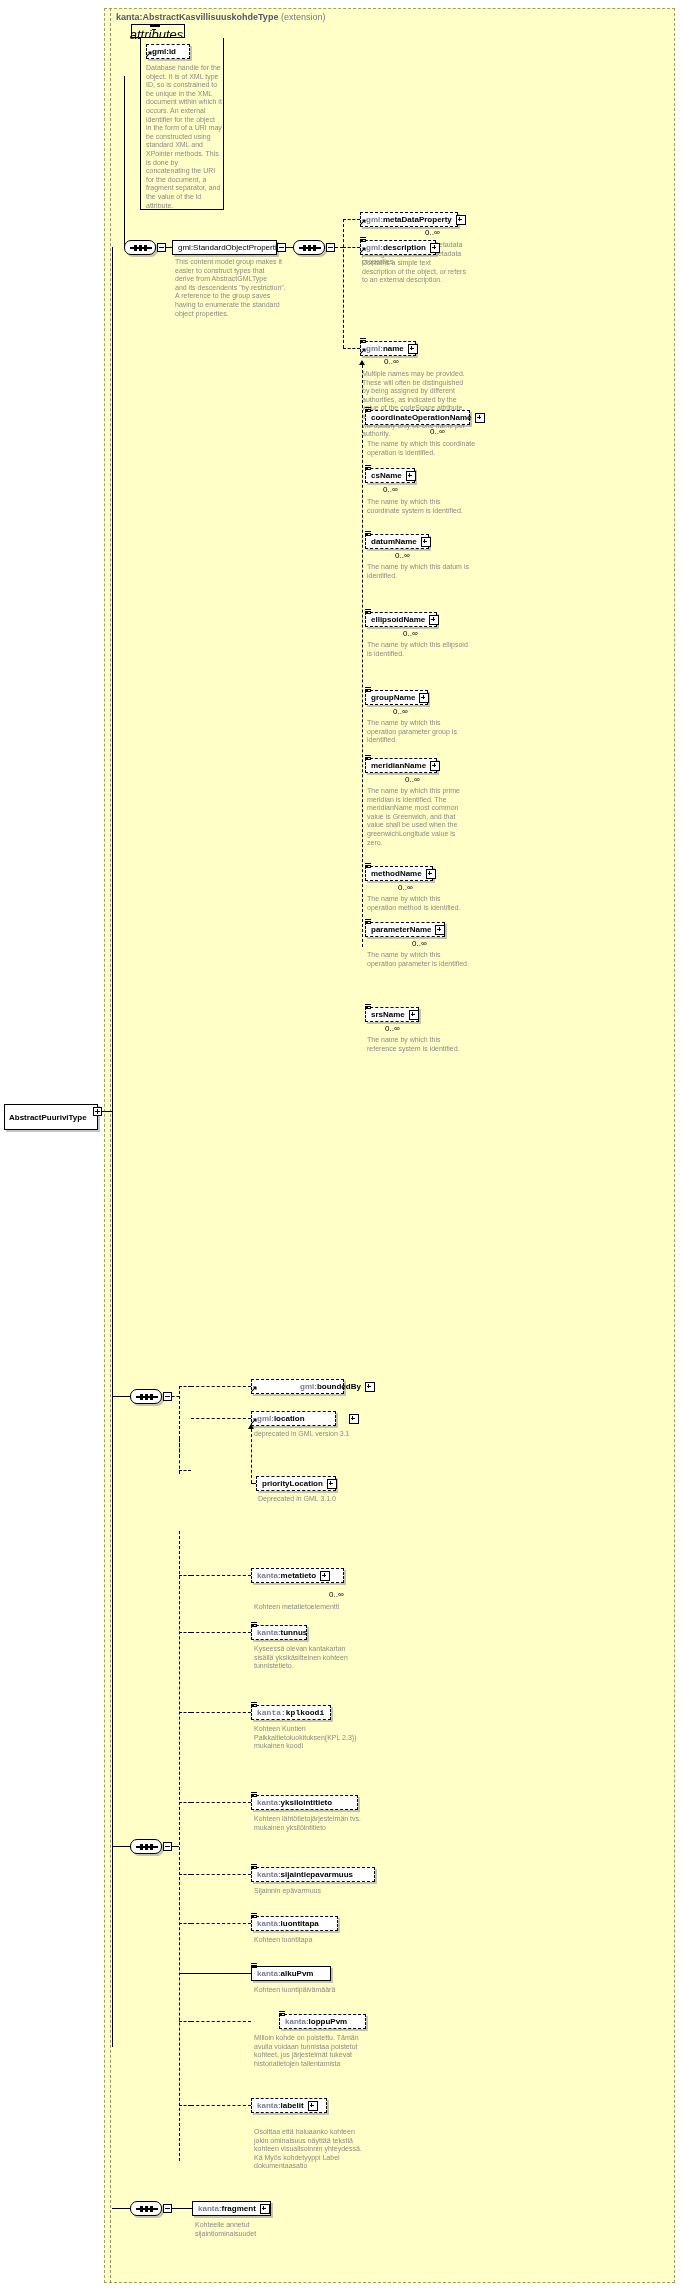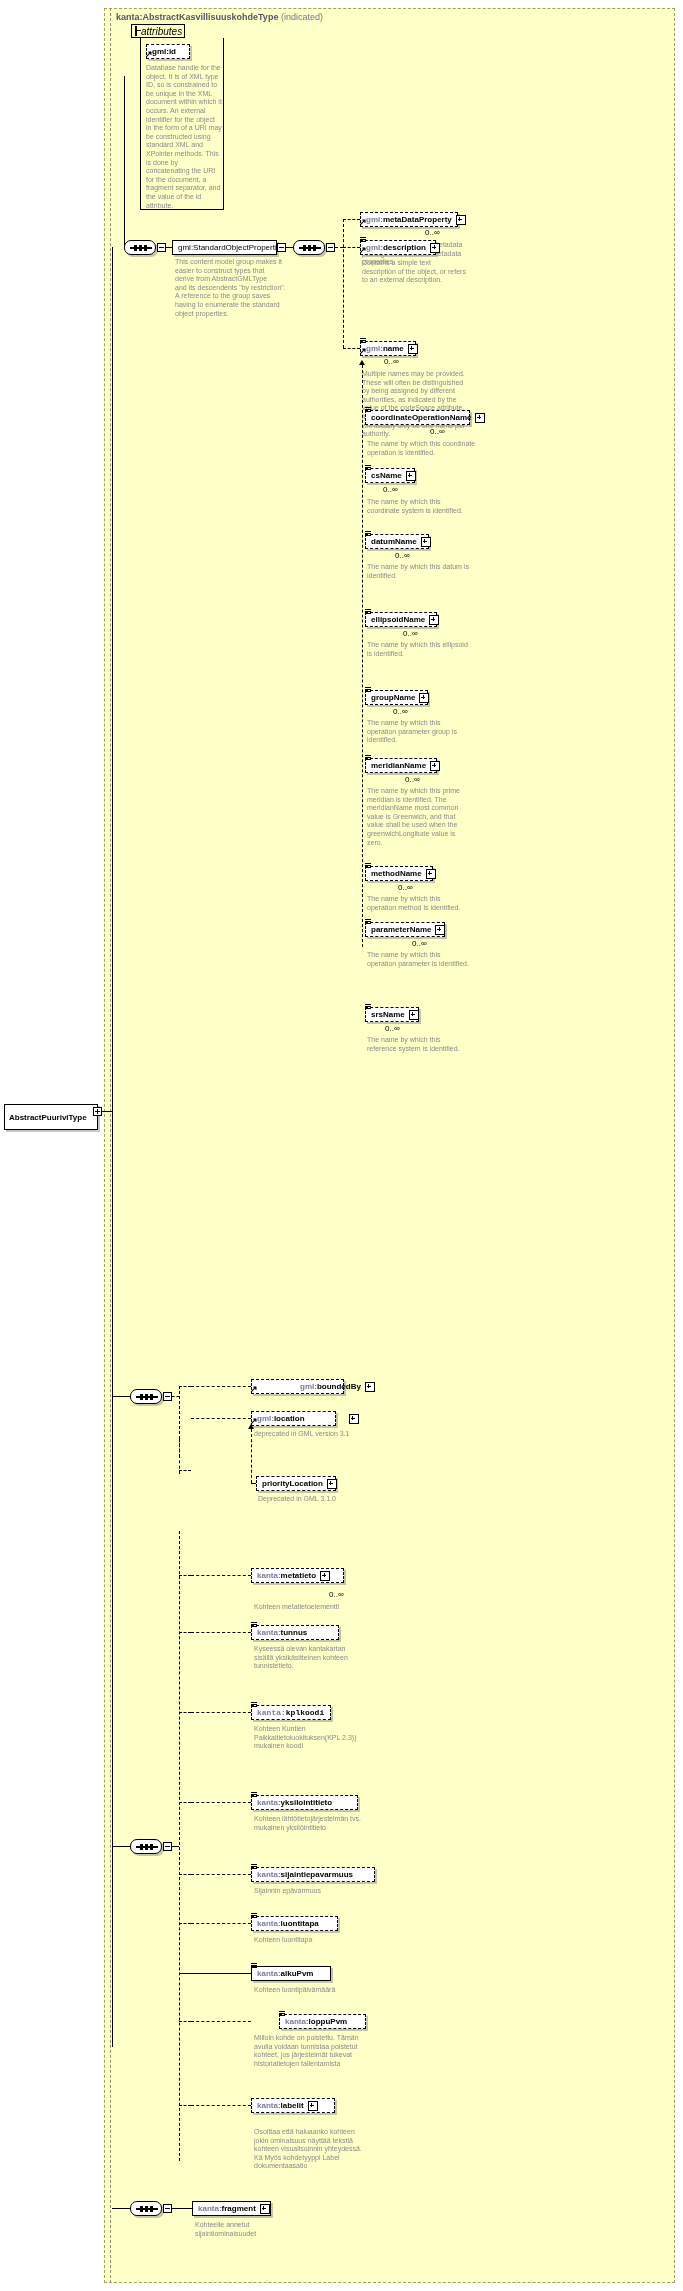--- a/index.html
+++ b/index.html
@@ -179,23 +179,24 @@
 
   
   .attr-tab{
     position:absolute;
     background:#ffffc8;
     border:1px solid #000;
     box-sizing:border-box;
     height:14px;
     display:flex;align-items:center;
     padding:0 6px 0 3px;
-    font-size:10px;
+    font-size:13px;
     font-style:italic;
     color:#000;
+    flex-direction:column;
   }
   .attr-tab .mini{
     width:8px;height:8px;border:1px solid #000;background:#fff;position:relative;margin-right:4px;
   }
   .attr-tab .mini:before{content:"";position:absolute;left:1px;top:3px;width:4px;height:1px;background:#000;}
   .attr-body{
     position:absolute;
     background:#ffffc8;
     border:1px solid #000;
     border-top:none;
@@ -218,21 +219,21 @@
 </style>
 </head>
 <body>
 
 <div id="canvas">
 
   <div class="ext-box"></div>
   <div class="ext-leftline"></div>
   <div class="ext-title">
     <span>kanta:AbstractKasvillisuuskohdeType</span>
-    <span class="ext-kind">(indicated)</span>
+    <span class="ext-kind">(extension)</span>
   </div>
 
   <div class="rootnode" style="left:4px; top:1104px; width:94px; height:26px;">
     <span>AbstractPuuriviType</span>
   </div>
   <div class="pm plus" style="left:93px; top:1107px;"></div>
 
   <div class="hline" style="left:102px; top:1111px; width:10px;"></div>
   <div class="vline" style="left:112px; top:247px; height:1800px;"></div>
 
@@ -426,21 +427,21 @@
 
   <div class="el opt" style="left:251px; top:1568px; width:93px;">
     <span><span class="ns">kanta:</span><span class="nm">metatieto</span></span>
     <span class="elplus"></span>
   </div>
   <div class="hdash" style="left:191px; top:1575px; width:60px;"></div>
   <div class="card" style="left:329px; top:1590px;">0..∞</div>
   <div class="ann" style="left:254px; top:1603px; width:120px;">Kohteen metatietoelementti</div>
 
   <div class="hdash" style="left:179px; top:1632px; width:12px;"></div>
-  <div class="el opt" style="left:251px; top:1625px; width:88px;">
+  <div class="el opt" style="left:251px; top:1625px; width:56px;">
     <span class="marker"></span>
     <span><span class="ns">kanta:</span><span class="nm">tunnus</span></span>
   </div>
   <div class="hdash" style="left:191px; top:1632px; width:60px;"></div>
   <div class="ann" style="left:254px; top:1645px; width:110px;">Kyseessä olevan kantakartan sisällä yksikäsitteinen kohteen tunnistetieto.</div>
 
   <div class="hdash" style="left:179px; top:1712px; width:12px;"></div>
   <div class="el opt" style="left:251px; top:1705px; width:80px;font-family:Liberation Mono, monospace;">
     <span class="marker"></span>
     <span><span class="ns">kanta:</span><span class="nm">kplkoodi</span></span>
@@ -481,21 +482,21 @@
 
   <div class="hdash" style="left:179px; top:2021px; width:12px;"></div>
   <div class="el opt" style="left:251px; top:2014px; width:87px;margin-left:28px;">
     <span class="marker"></span>
     <span><span class="ns">kanta:</span><span class="nm">loppuPvm</span></span>
   </div>
   <div class="hdash" style="left:191px; top:2021px; width:60px;"></div>
   <div class="ann" style="left:254px; top:2034px; width:112px;">Milloin kohde on poistettu. Tämän avulla voidaan tunnistaa poistetut kohteet, jos järjestelmät tukevat historiatietojen tallentamista</div>
 
   <div class="hdash" style="left:179px; top:2105px; width:12px;"></div>
-  <div class="el opt" style="left:251px; top:2098px; width:84px;">
+  <div class="el opt" style="left:251px; top:2098px; width:76px;">
     <span><span class="ns">kanta:</span><span class="nm">labelit</span></span>
     <span class="elplus"></span>
   </div>
   <div class="hdash" style="left:191px; top:2105px; width:60px;"></div>
   <div class="ann" style="left:254px; top:2128px; width:112px;">Osoittaa että haluaanko kohteen jokin ominaisuus näyttää tekstiä kohteen visualisoinnin yhteydessä. Kä Myös kohdetyyppi Label dokumentaasatio</div>
 
   <div class="hline" style="left:112px; top:2208px; width:18px;"></div>
   <div class="seq" style="left:130px; top:2201px;"></div>
   <div class="pm" style="left:163px; top:2204px;"></div>
   <div class="hline" style="left:172px; top:2208px; width:7px;"></div>

